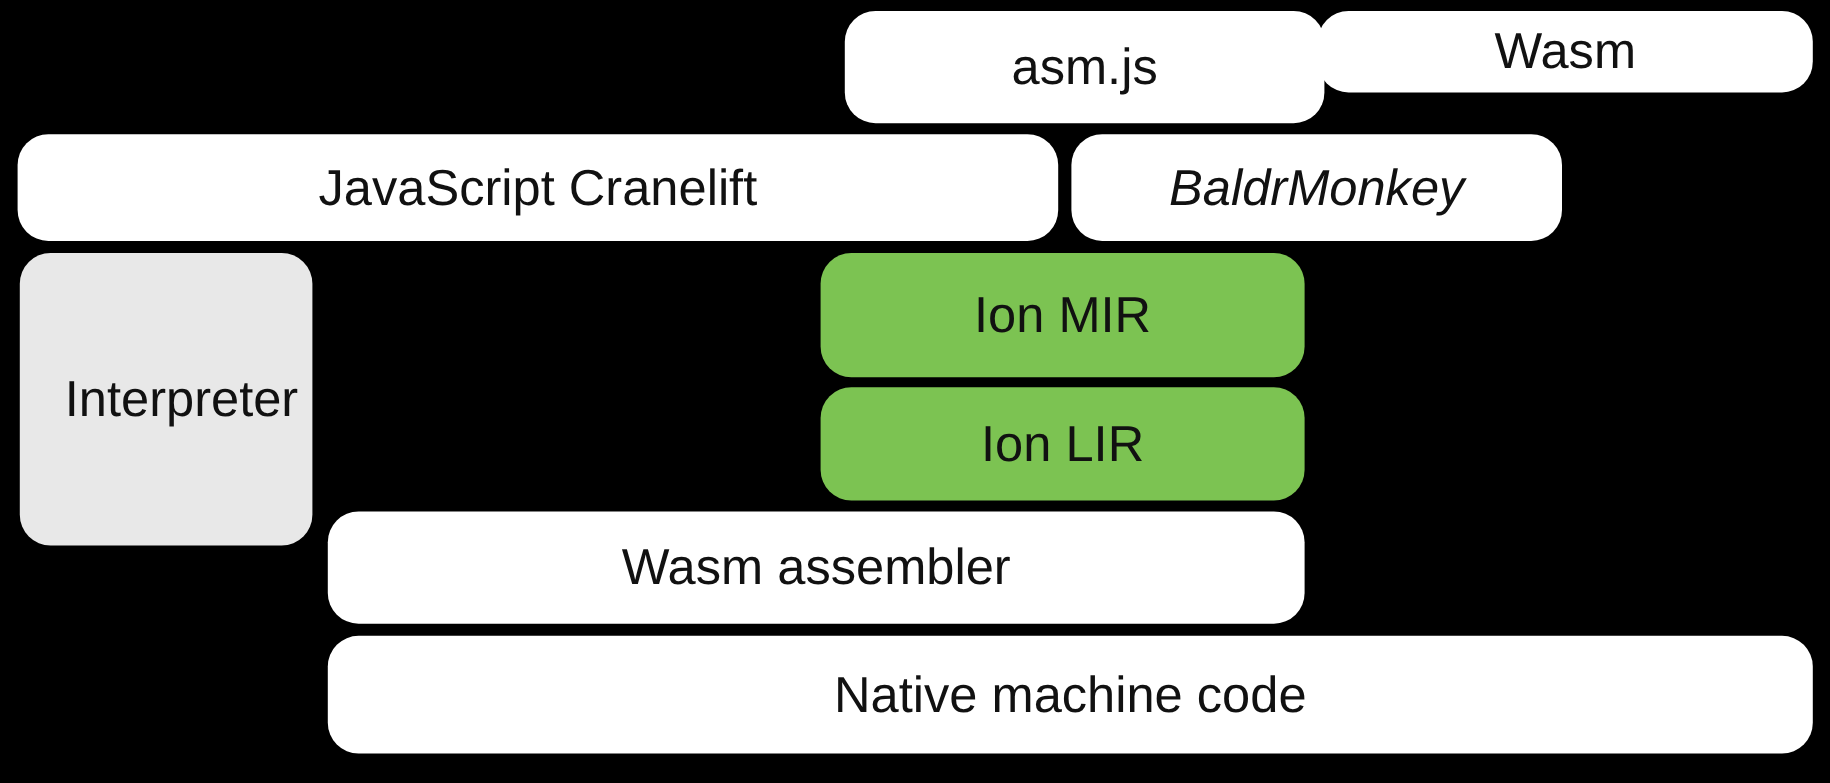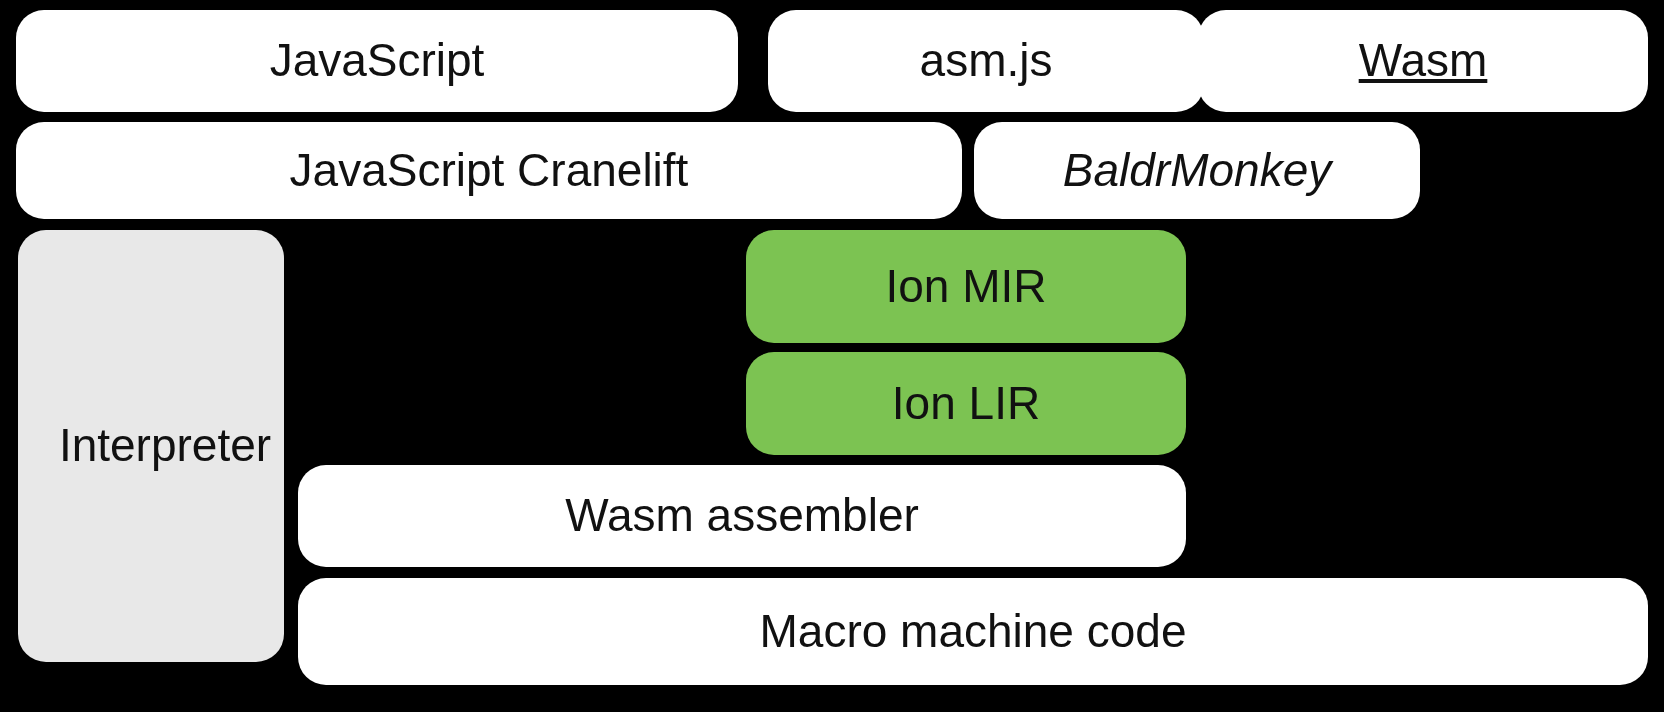--- a/index.html
+++ b/index.html
@@ -28,43 +28,40 @@
     background: var(--box, #fff);
     box-sizing: border-box;
   }
   .box.gray  { background: var(--gray, #e8e8e8); }
   .box.green { background: var(--green, #7cc352); }
   .box.pink  { background: var(--pink, #f47a8c); }
 
   
   #b-javascript   { left: 16px;   top: 10px;  width: 722px;  height: 102px; }
   #b-asmjs        { left: 750px;  top: 10px;  width: 436px;  height: 102px; margin-left: 18px; }
-  #b-wasm         { left: 1198px; top: 10px;  width: 450px;  height: 102px; text-decoration: underline; }
+  #b-wasm         { left: 1198px; top: 10px;  width: 450px;  height: 74px; }
   
   #b-js-bytecode  { left: 16px;   top: 122px; width: 946px;  height: 97px;  }
   #b-baldrmonkey  { left: 974px;  top: 122px; width: 446px;  height: 97px; font-style: italic;  }
   
-  #b-interpreter  { left: 18px;   top: 230px; width: 266px;  height: 432px; padding-left: 28px; }
+  #b-interpreter  { left: 18px;   top: 230px; width: 266px;  height: 266px; padding-left: 28px; }
   #b-js-baseline  { left: 298px;  top: 230px; width: 440px;  height: 225px; }
   #b-js-baseline .label { max-width: 320px; }
   #b-ion-mir      { left: 746px;  top: 230px; width: 440px;  height: 113px; }
   #b-ion-lir      { left: 746px;  top: 352px; width: 440px;  height: 103px; }
   #b-cranelift    { left: 1198px; top: 352px; width: 446px;  height: 220px; }
   
   #b-macro-asm    { left: 298px;  top: 465px; width: 888px;  height: 102px; }
   #b-native-code  { left: 298px;  top: 578px; width: 1350px; height: 107px; }
 </style>
 </head>
 <body>
 
 <div id="stage" style="--bg: #000000; --box: #ffffff; --text: #111111; --gray: #e8e8e8; --green: #7cc352; --pink: #f47a8c;">
 
-  <div class="box" id="b-javascript">
-    <span class="label">JavaScript</span>
-  </div>
 
   <div class="box" id="b-asmjs">
     <span class="label">asm.js</span>
   </div>
 
   <div class="box" id="b-wasm">
     <span class="label">Wasm</span>
   </div>
 
   <div class="box" id="b-js-bytecode">
@@ -87,16 +84,16 @@
   <div class="box green" id="b-ion-lir">
     <span class="label">Ion LIR</span>
   </div>
 
 
   <div class="box" id="b-macro-asm">
     <span class="label">Wasm assembler</span>
   </div>
 
   <div class="box" id="b-native-code">
-    <span class="label">Macro machine code</span>
+    <span class="label">Native machine code</span>
   </div>
 
 </div>
 
 </body></html>

